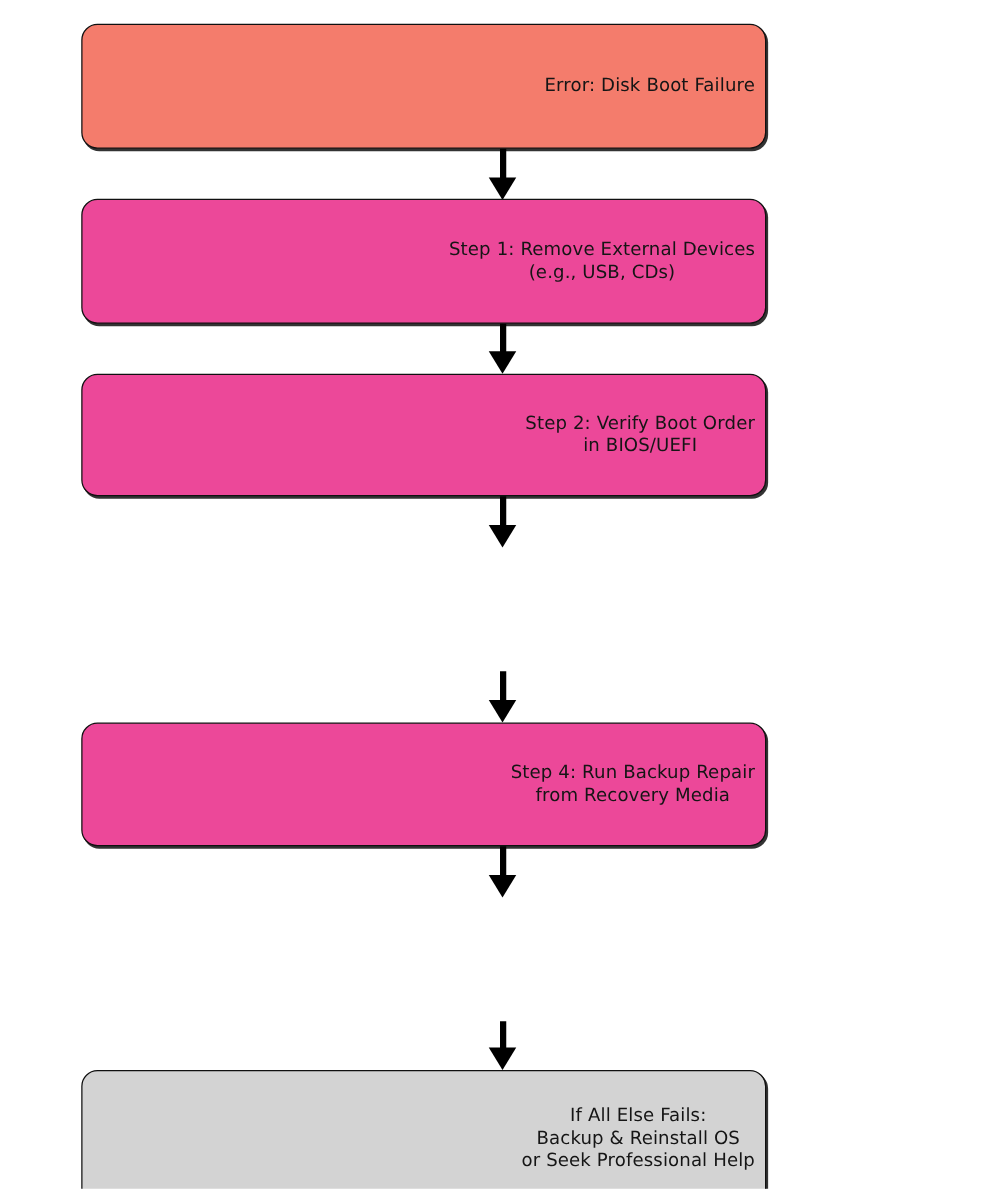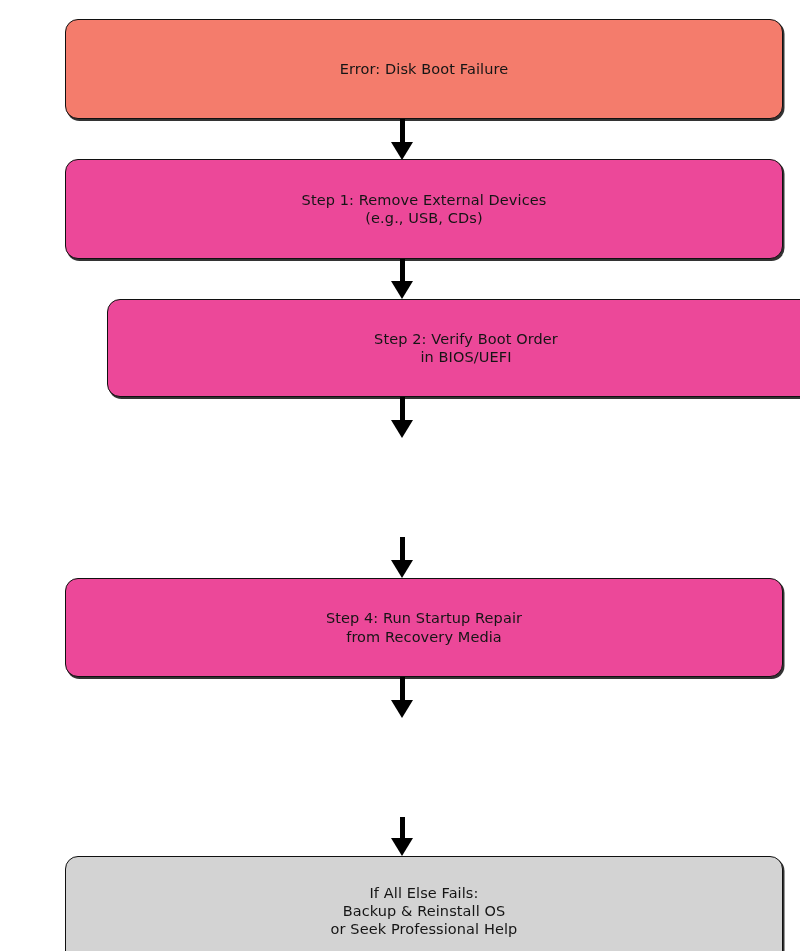--- a/index.html
+++ b/index.html
@@ -19,48 +19,48 @@
     position: relative;
     width: 800px;
     height: 951px;
     background: #ffffff;
   }
 
   
   .node {
     position: absolute;
     left: 65px;
-    width: 718px;
+    width: 548px;
     box-sizing: border-box;
     border: 1.6px solid #101010;
     border-radius: 13px;
     display: flex;
     align-items: center;
-    justify-content: center;
+    justify-content: flex-end;
     text-align: center;
     color: #151515;
     font-size: 14.5px;
     line-height: 1.26;
     letter-spacing: 0.1px;
     box-shadow: 1.5px 2px 0 rgba(0,0,0,0.80);
   }
   .node .label {
     display: block;
     white-space: pre-line;
     padding: 0 8px;
   }
 
   .node--error   { background: #F47C6C; }
   .node--step    { background: #ec4899; }
   .node--final   { background: #D3D3D3; }
 
   
   .node-0 { top: 19px;  height: 100px; }
   .node-1 { top: 159px; height: 100px; }
-  .node-2 { top: 299px; height: 98px; margin-left: 42px;  }
+  .node-2 { top: 299px; height: 98px;  }
   .node-3 { top: 438px; height: 99px;  }
   .node-4 { top: 578px; height: 99px;  }
   .node-5 { top: 718px; height: 99px;  }
   .node-6 { top: 856px; height: 110px; }
 
   
   .arrow {
     position: absolute;
     left: 0;
     width: 800px;
@@ -141,21 +141,21 @@
     <div class="head"></div>
   </div>
 
 
   <div class="arrow arrow-3">
     <div class="shaft"></div>
     <div class="head"></div>
   </div>
 
   <div class="node node--step node-4">
-    <span class="label">Step 4: Run Startup Repair
+    <span class="label">Step 4: Run Backup Repair
 from Recovery Media</span>
   </div>
 
   <div class="arrow arrow-4">
     <div class="shaft"></div>
     <div class="head"></div>
   </div>
 
 
   <div class="arrow arrow-5">

